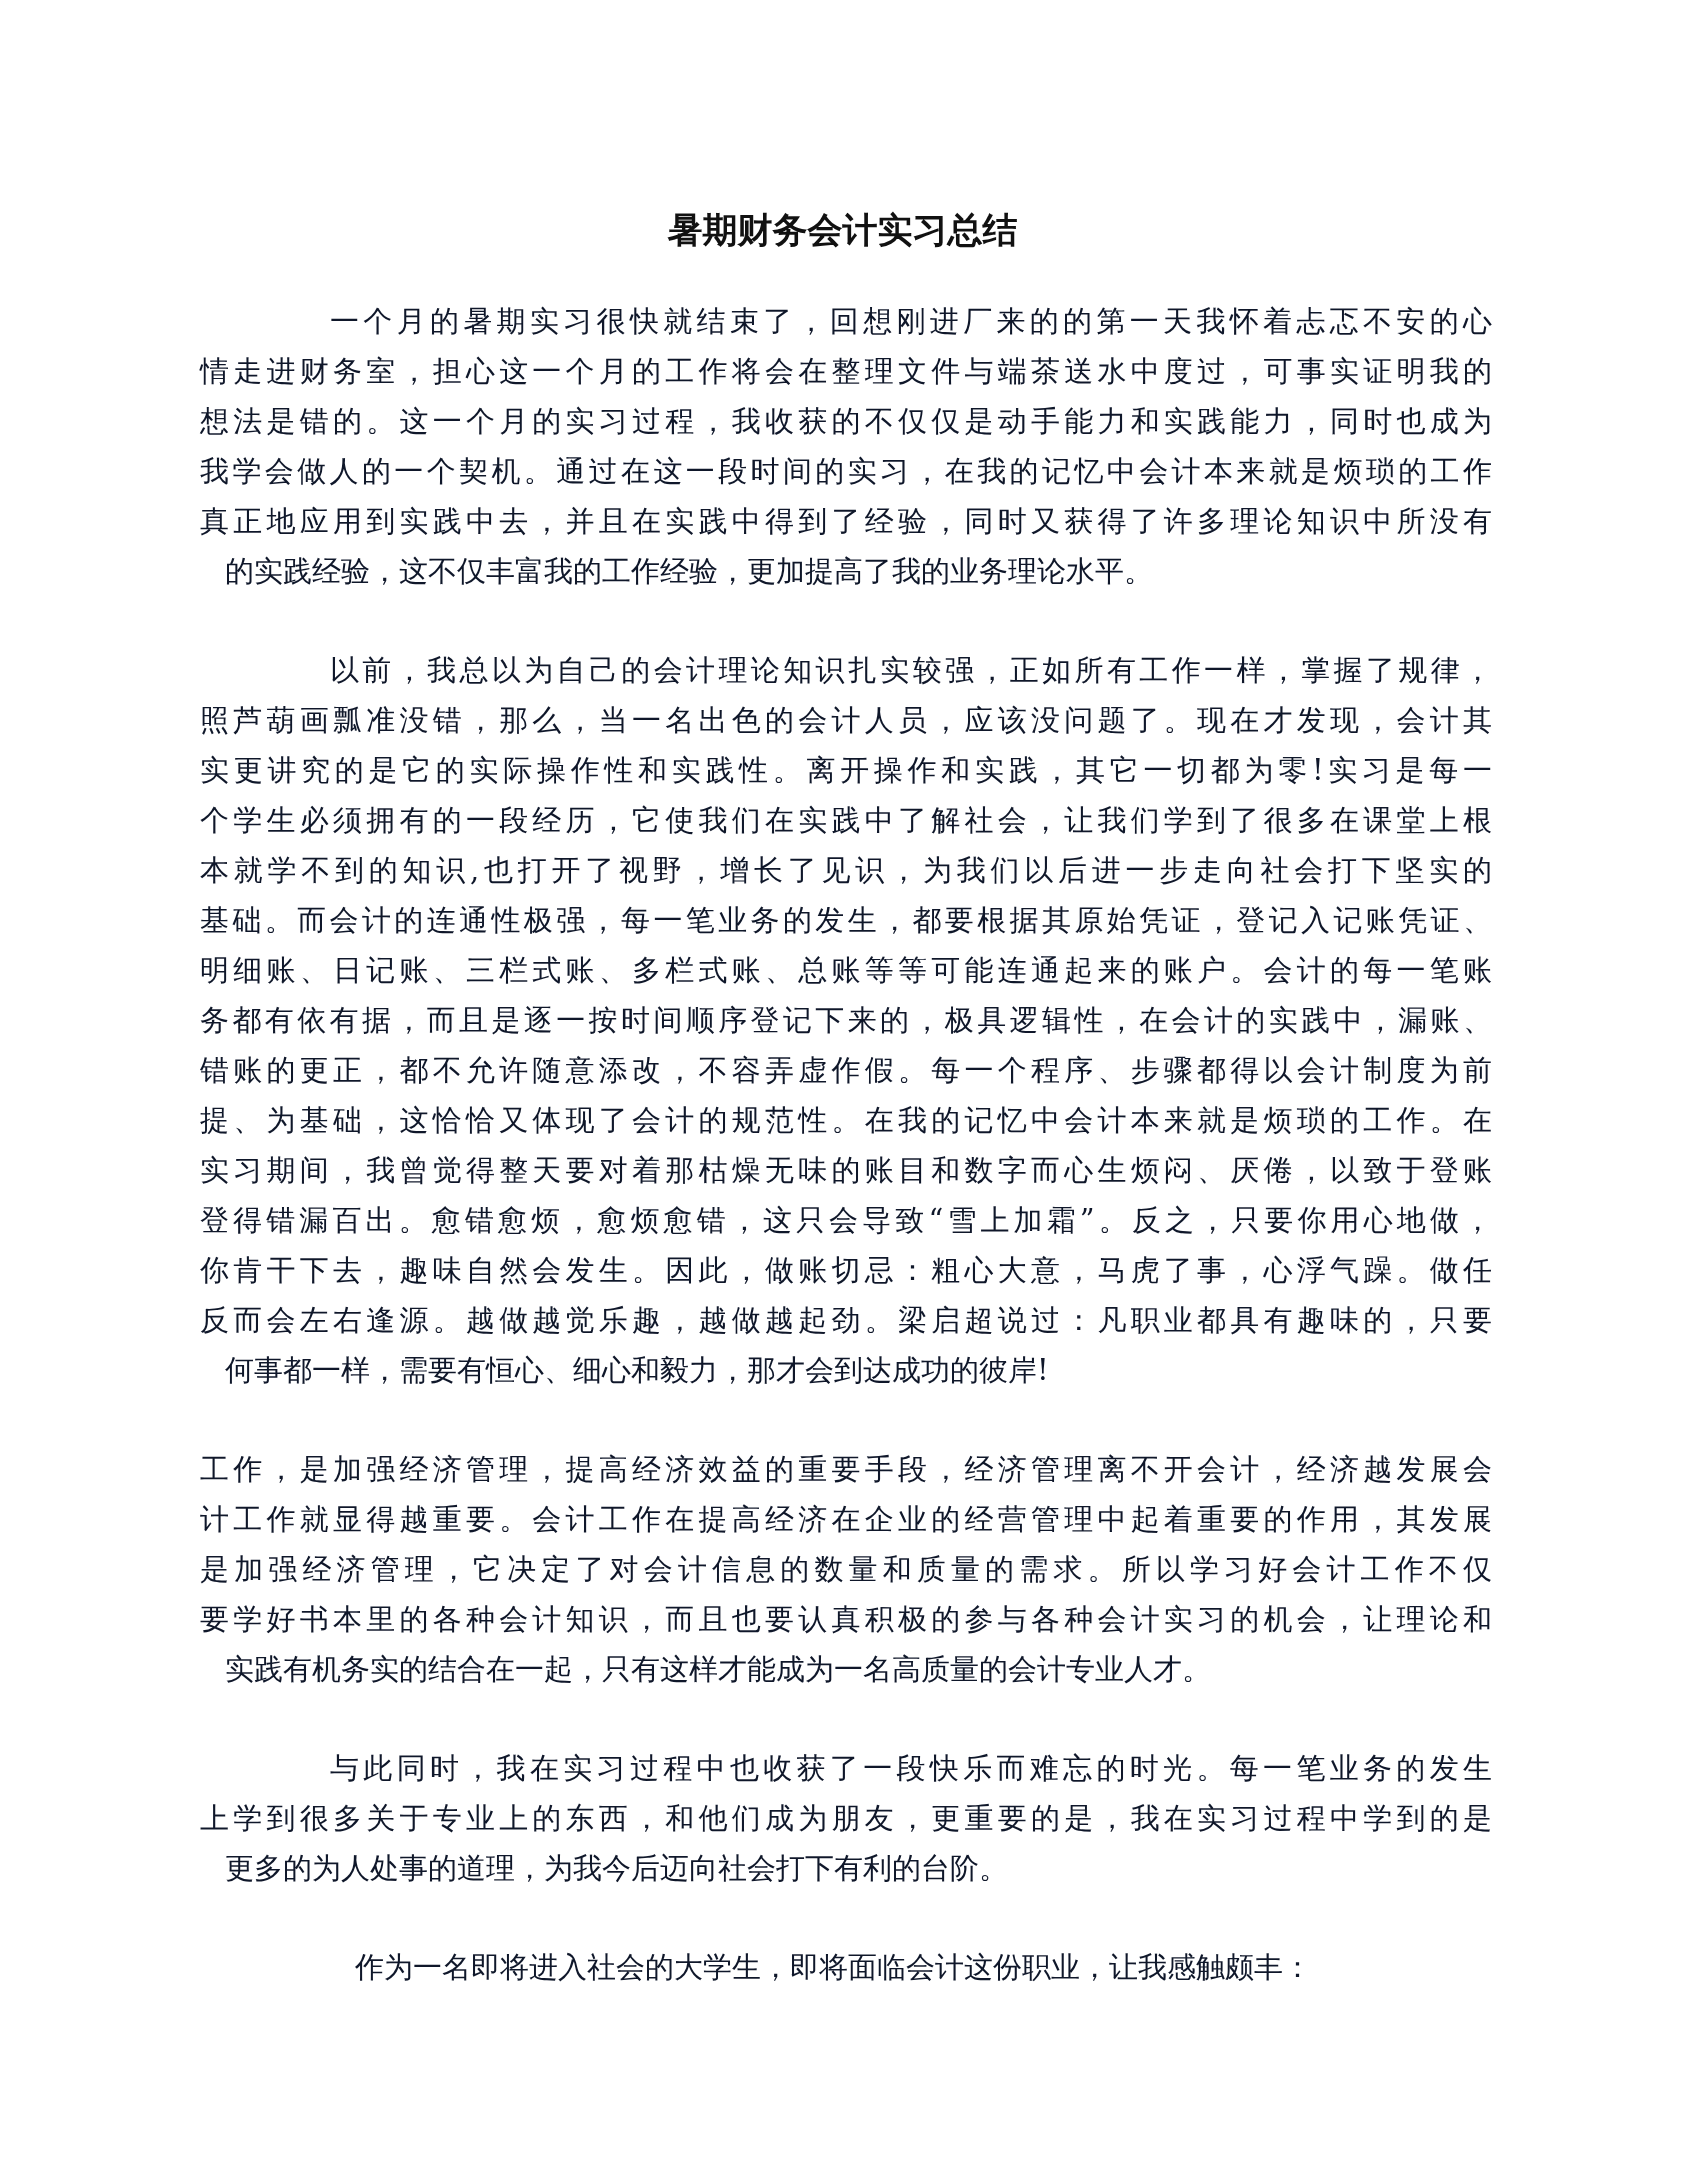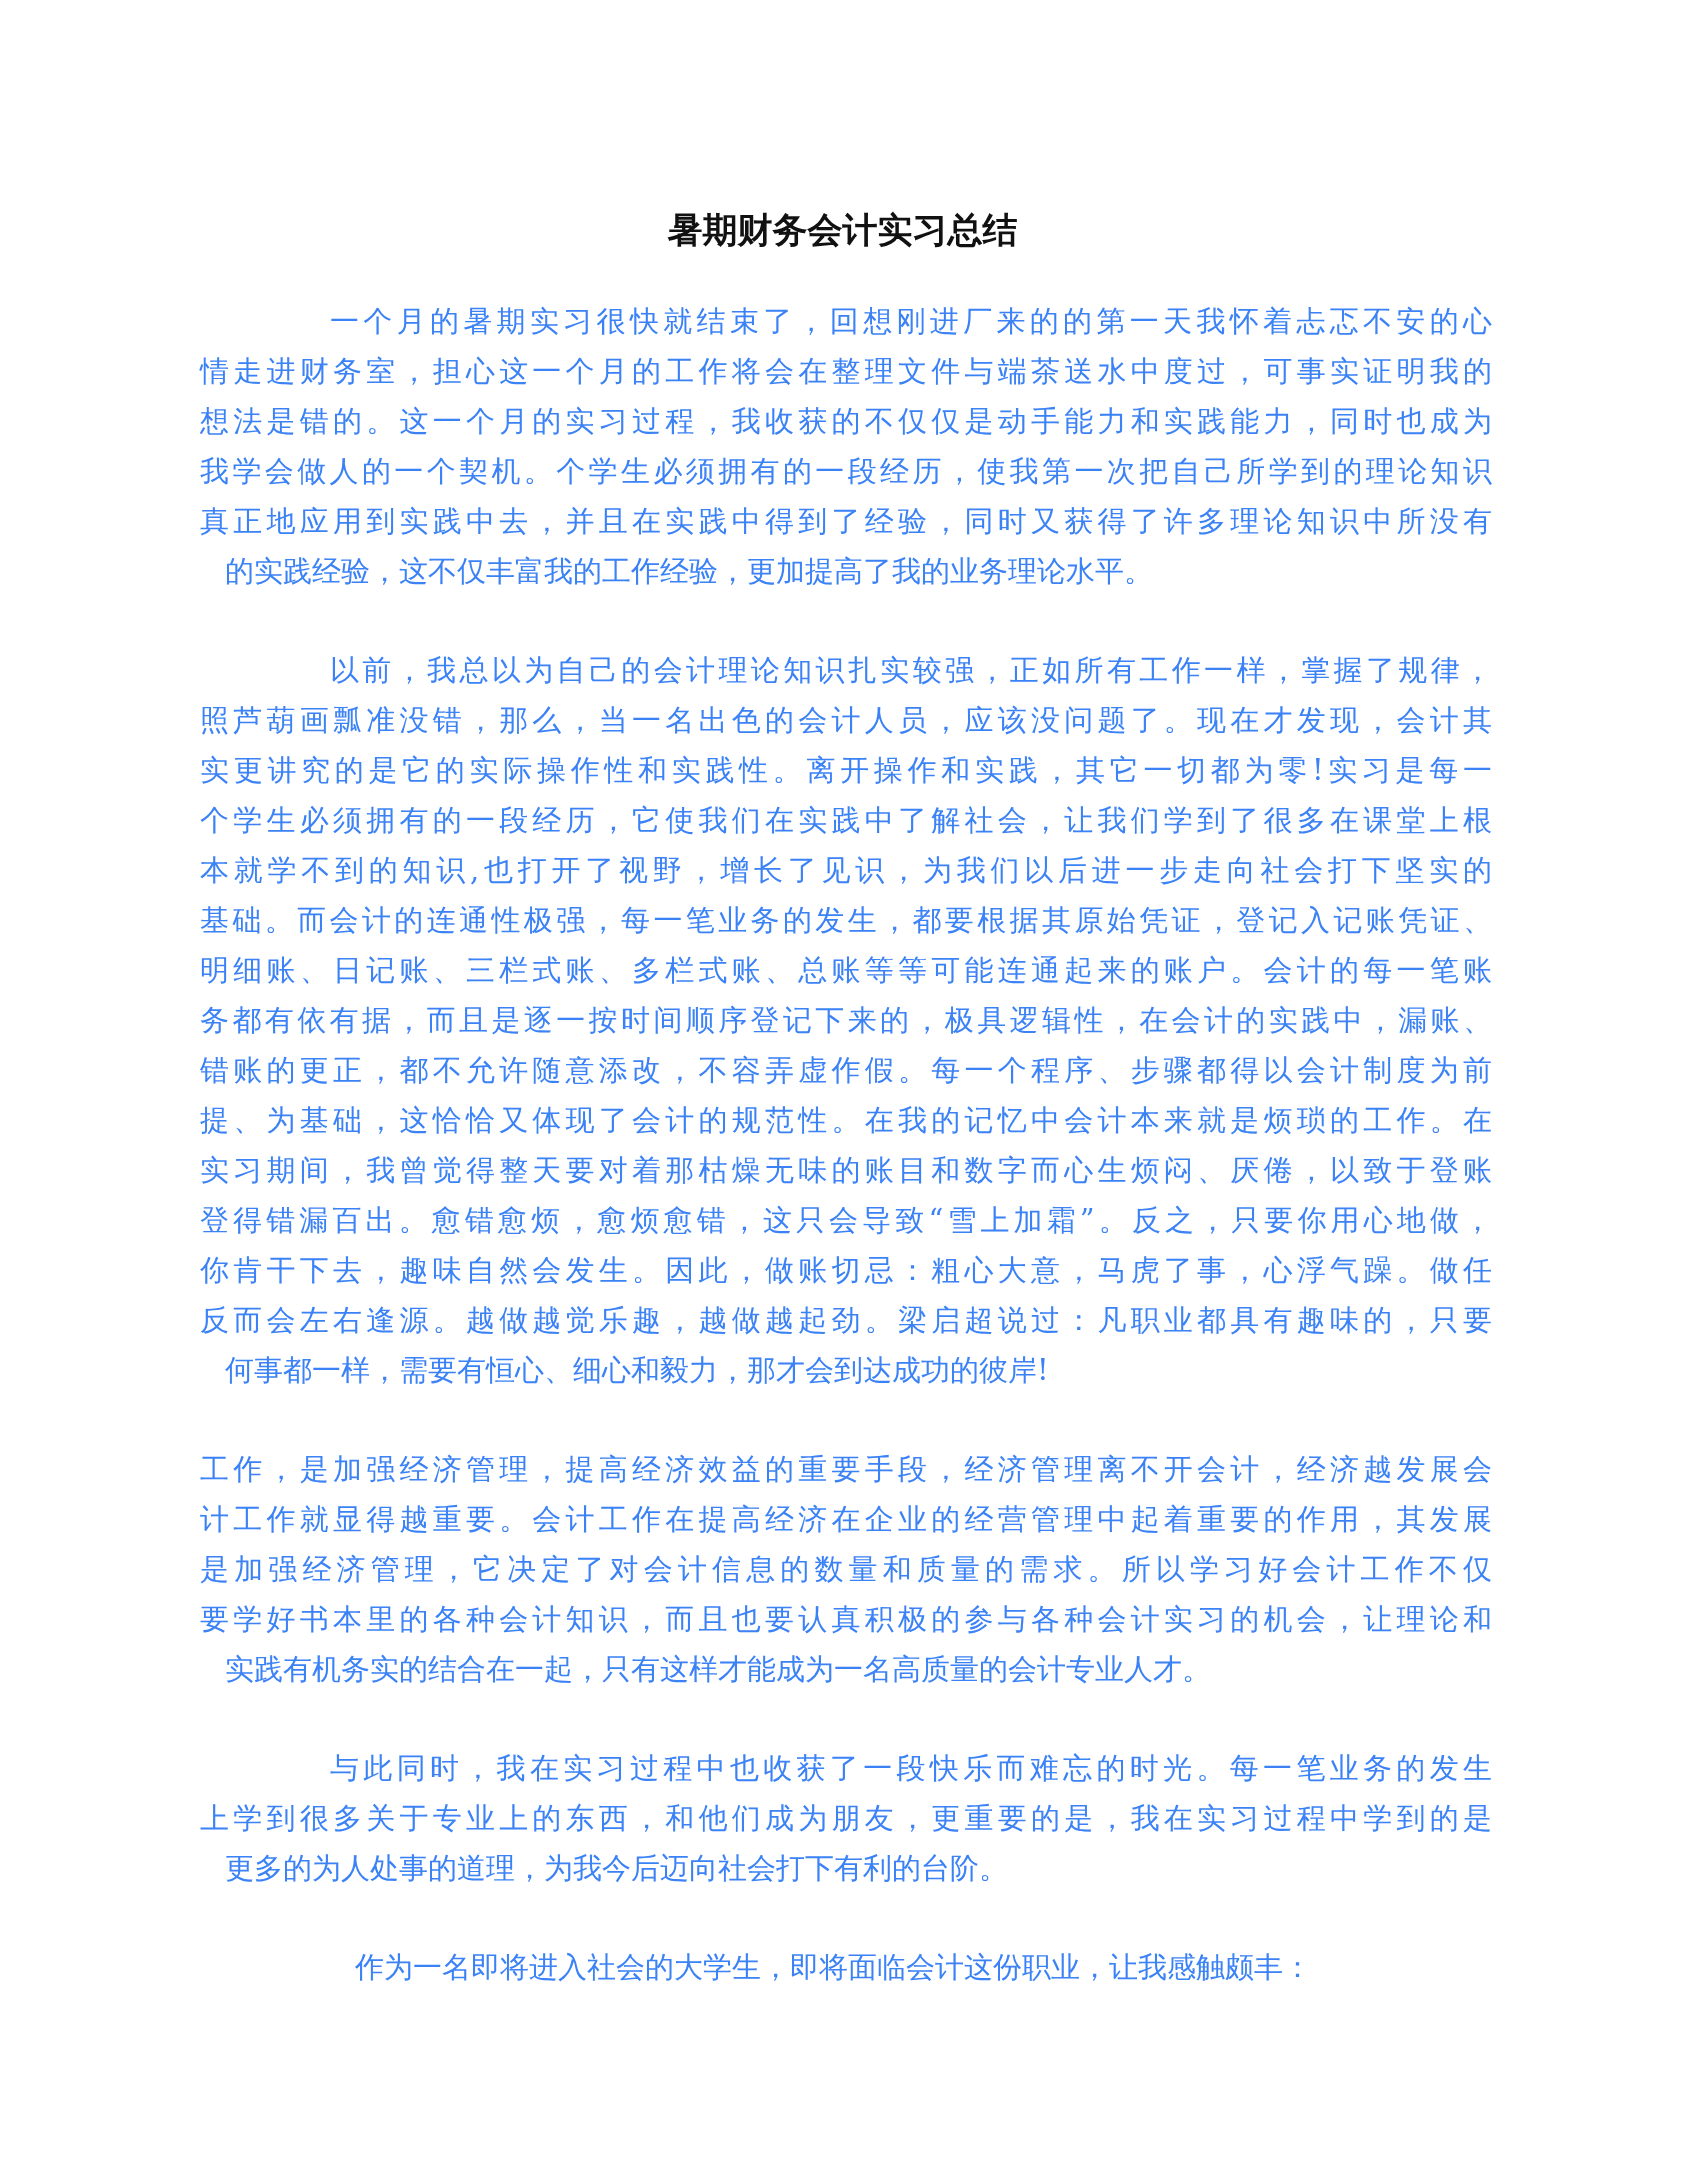--- a/index.html
+++ b/index.html
@@ -36,21 +36,21 @@
     color: #111111;
     margin: 0;
   }
   .body {
     position: absolute;
     left: 200px;
     top: 296px;
     width: 1299px;
     font-family: "DejaVu Serif", "Liberation Serif", serif;
     font-size: 29px;
-    color: #3b82f6;
+    color: #0f172a;
   }
   .para {
     margin: 0 0 49px 0;
   }
   .line {
     display: block;
     height: 50px;
     line-height: 50px;
     white-space: nowrap;
     text-align: justify;
@@ -71,21 +71,21 @@
 
 <div class="page">
   <h1 class="title">暑期财务会计实习总结</h1>
 
   <div class="body">
 
     <div class="para">
       <span class="line first">一个月的暑期实习很快就结束了，回想刚进厂来的的第一天我怀着忐忑不安的心</span>
       <span class="line">情走进财务室，担心这一个月的工作将会在整理文件与端茶送水中度过，可事实证明我的</span>
       <span class="line">想法是错的。这一个月的实习过程，我收获的不仅仅是动手能力和实践能力，同时也成为</span>
-      <span class="line">我学会做人的一个契机。个学生必须拥有的一段经历，使我第一次把自己所学到的理论知识</span>
+      <span class="line">我学会做人的一个契机。通过在这一段时间的实习，在我的记忆中会计本来就是烦琐的工作</span>
       <span class="line">真正地应用到实践中去，并且在实践中得到了经验，同时又获得了许多理论知识中所没有</span>
       <span class="line last">的实践经验，这不仅丰富我的工作经验，更加提高了我的业务理论水平。</span>
     </div>
 
     <div class="para">
       <span class="line first">以前，我总以为自己的会计理论知识扎实较强，正如所有工作一样，掌握了规律，</span>
       <span class="line">照芦葫画瓢准没错，那么，当一名出色的会计人员，应该没问题了。现在才发现，会计其</span>
       <span class="line">实更讲究的是它的实际操作性和实践性。离开操作和实践，其它一切都为零!实习是每一</span>
       <span class="line">个学生必须拥有的一段经历，它使我们在实践中了解社会，让我们学到了很多在课堂上根</span>
       <span class="line">本就学不到的知识,也打开了视野，增长了见识，为我们以后进一步走向社会打下坚实的</span>

